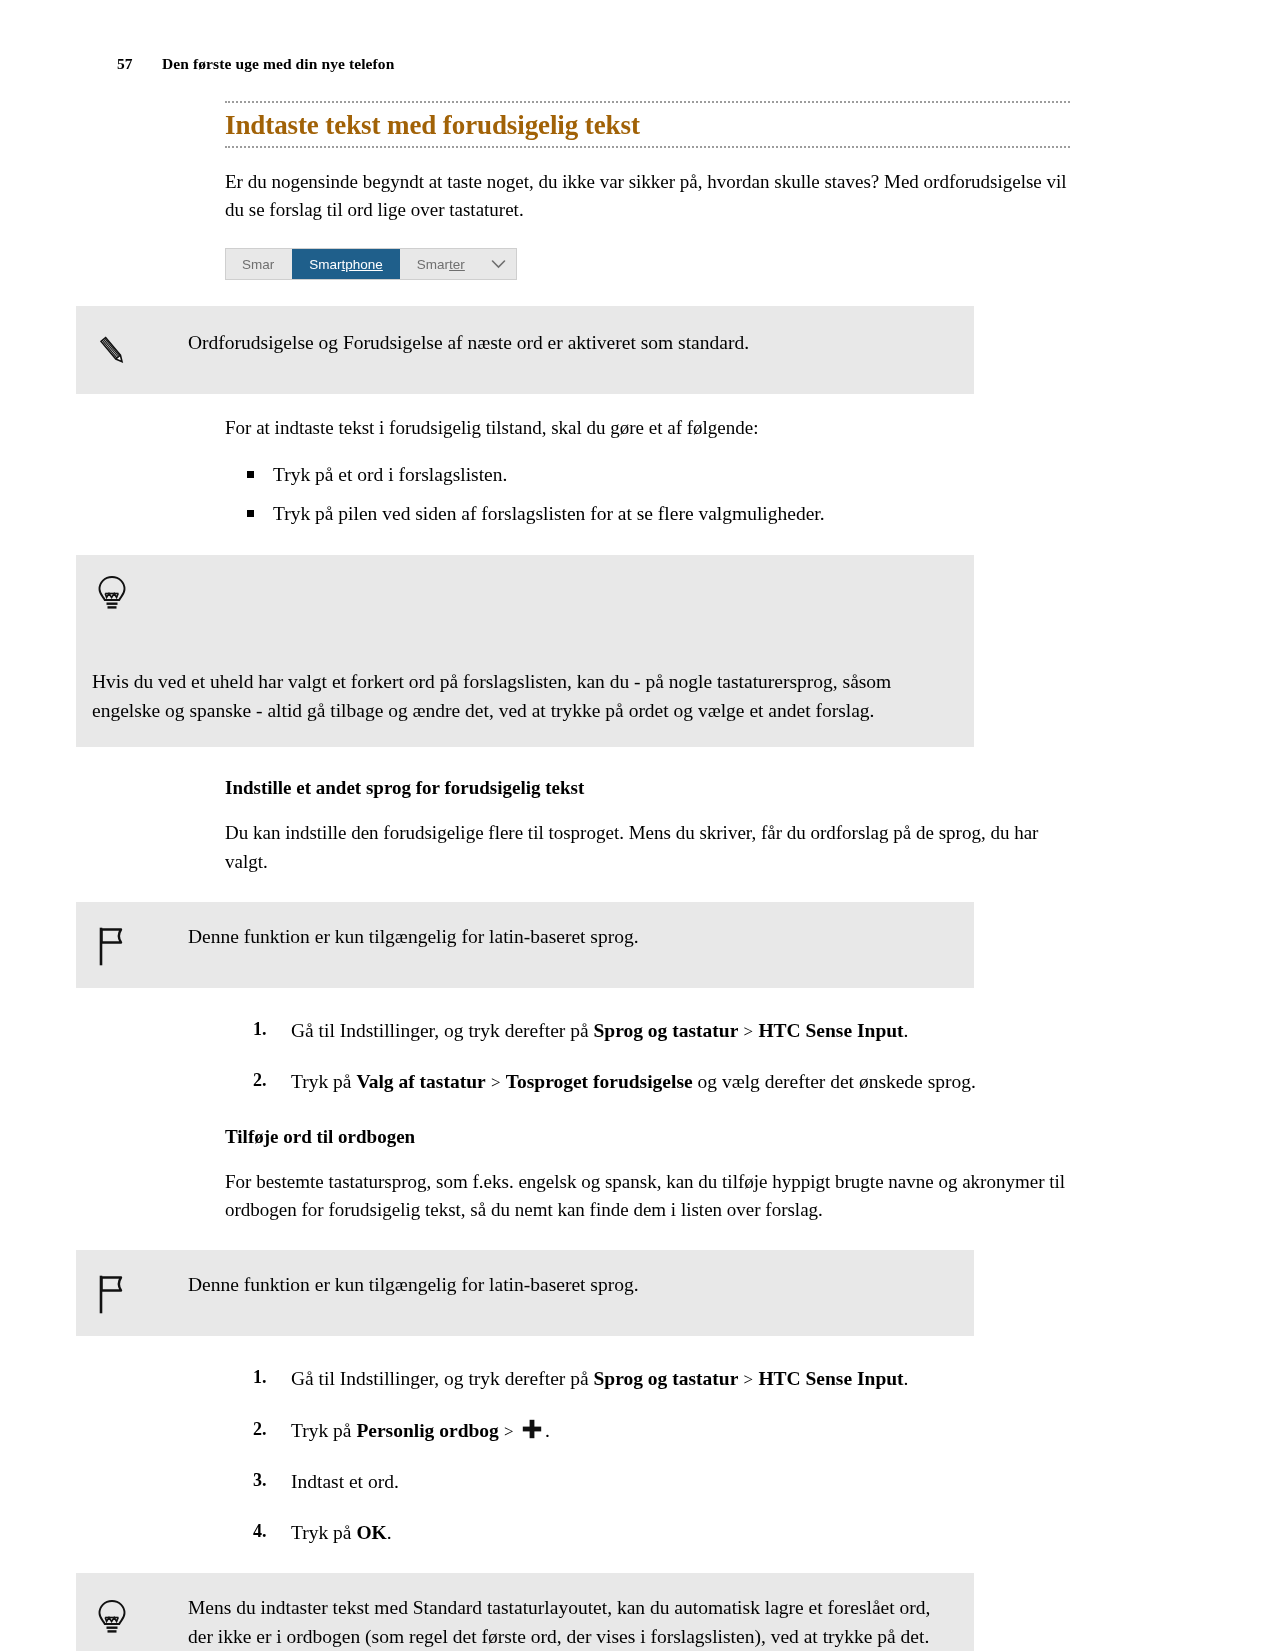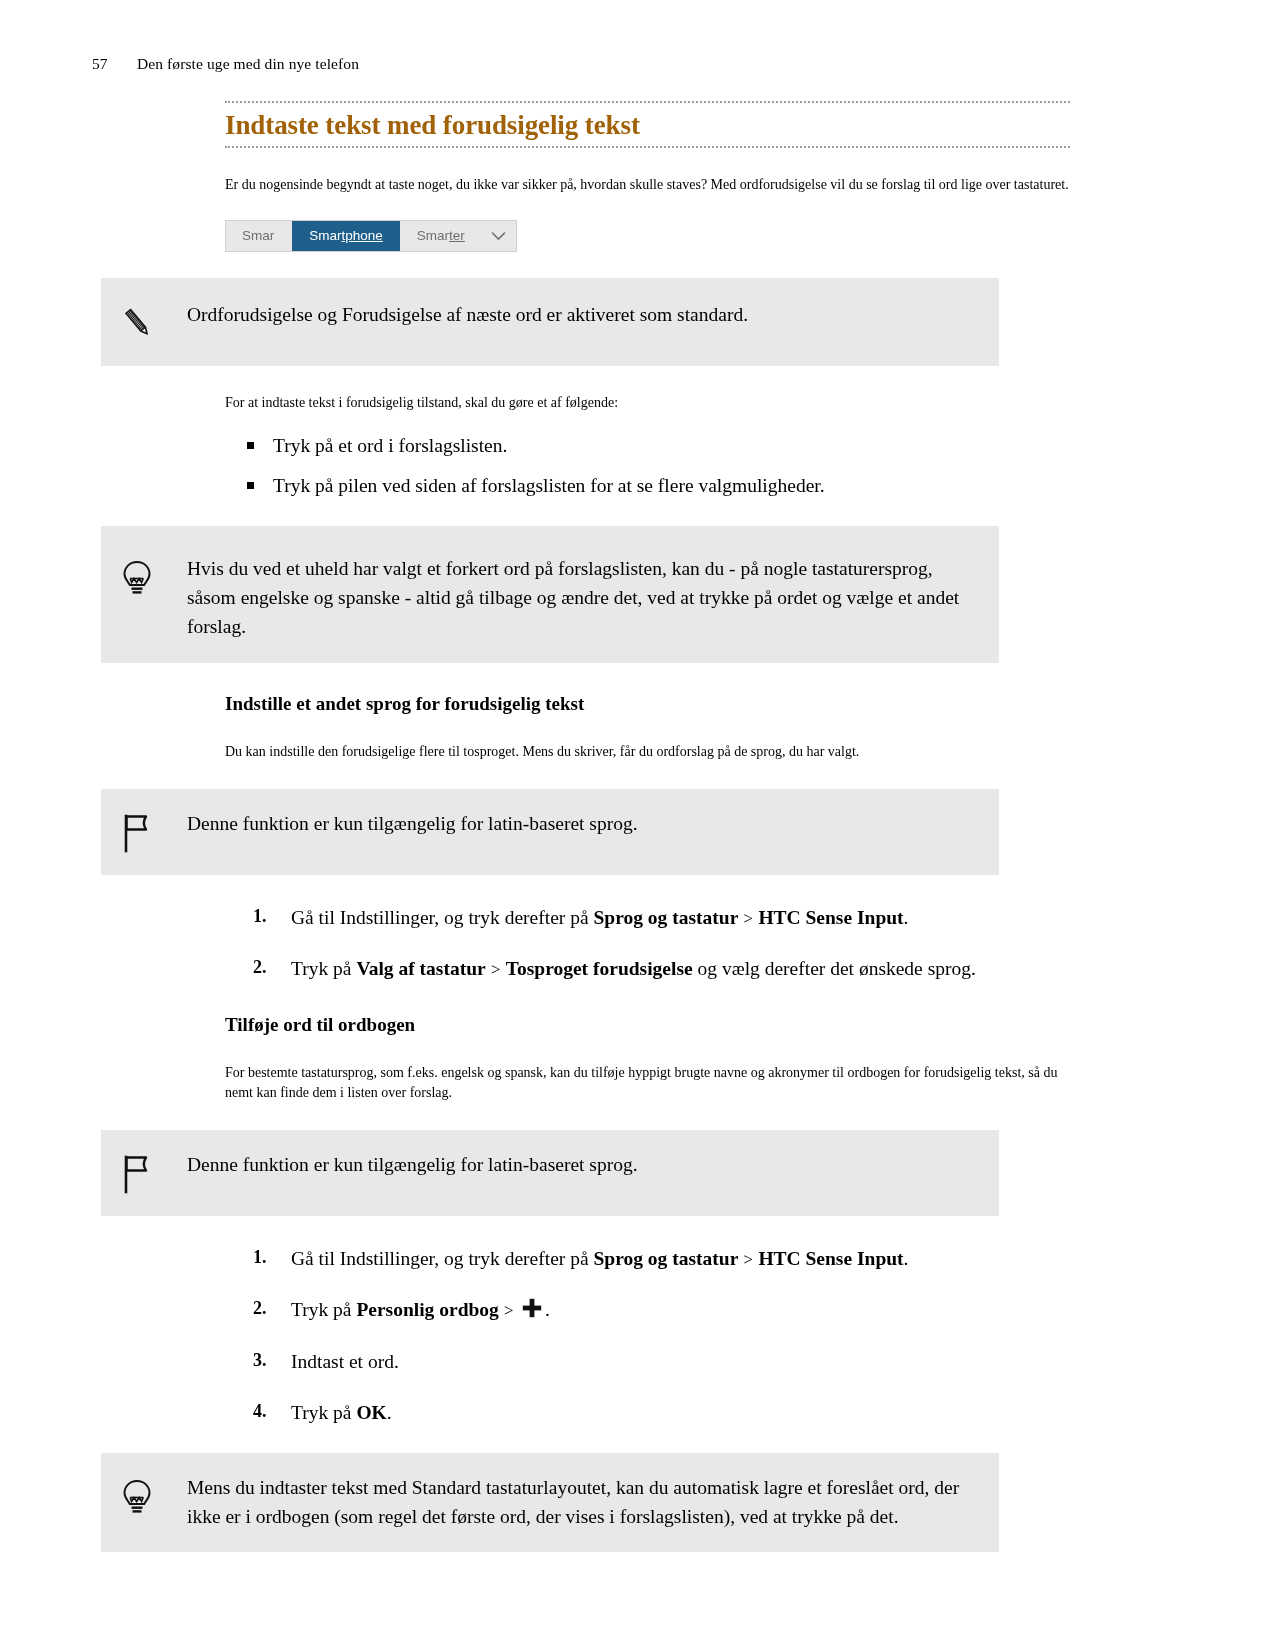--- a/index.html
+++ b/index.html
@@ -19,25 +19,26 @@
   .page {
     position: relative;
     width: 1275px;
     height: 1651px;
     box-sizing: border-box;
     padding: 55px 0 0 0;
   }
 
   
   .header {
-    margin: 0 0 0 92px;
+    margin: 0 0 0 117px;
     font-size: 15.5px;
     letter-spacing: 0.1px;
     display: flex;
     align-items: flex-end;
+    font-weight: bold;
   }
   .header .pagenum {
     width: 45px;
     flex: 0 0 45px;
   }
   .header .breadcrumb { }
 
   
   .section-head {
     margin: 28px 225px 0 225px;
@@ -57,23 +58,23 @@
     padding: 7px 0 4px 0;
     line-height: 1.18;
   }
 
   
   .body-col {
     margin: 0 0 0 225px;
     width: 845px;
   }
   p.para {
-    font-size: 14px;
+    font-size: 19px;
     line-height: 1.48;
-    margin: 27px 0 0 0;
+    margin: 20px 0 0 0;
     text-align: left;
   }
   .sub-head {
     font-size: 19px;
     font-weight: bold;
     margin: 30px 0 0 0;
   }
 
   
   .suggest-bar {
@@ -108,43 +109,44 @@
     justify-content: center;
     width: 34px;
     color: #6f6f6f;
     font-size: 12px;
   }
   .sug-arrow svg { display: block; }
 
   
   .callout {
     background: #e8e8e8;
-    margin: 26px 0 0 101px;
+    margin: 26px 0 0 76px;
     width: 898px;
     box-sizing: border-box;
     display: flex;
     align-items: flex-start;
     padding: 20px 24px 20px 16px;
     min-height: 40px;
+    gap: 26px;
   }
   .callout .ico {
     flex: 0 0 70px;
     display: flex;
     align-items: flex-start;
     justify-content: flex-start;
     padding-top: 2px;
   }
   .callout .ico svg { display: block; }
   .callout .ctext {
     font-size: 19.5px;
     line-height: 1.48;
     padding-top: 1px;
   }
   .callout.note { padding: 22px 24px 22px 16px; }
-  .callout.tip-1 { padding-top: 28px; padding-bottom: 22px; }
+  .callout.tip-1 { padding-top: 14px; padding-bottom: 22px; flex-direction: column; }
 
   
   ul.bullets {
     list-style: none;
     margin: 18px 0 0 0;
     padding: 0 0 0 18px;
   }
   ul.bullets li {
     font-size: 19.5px;
     line-height: 1.5;

